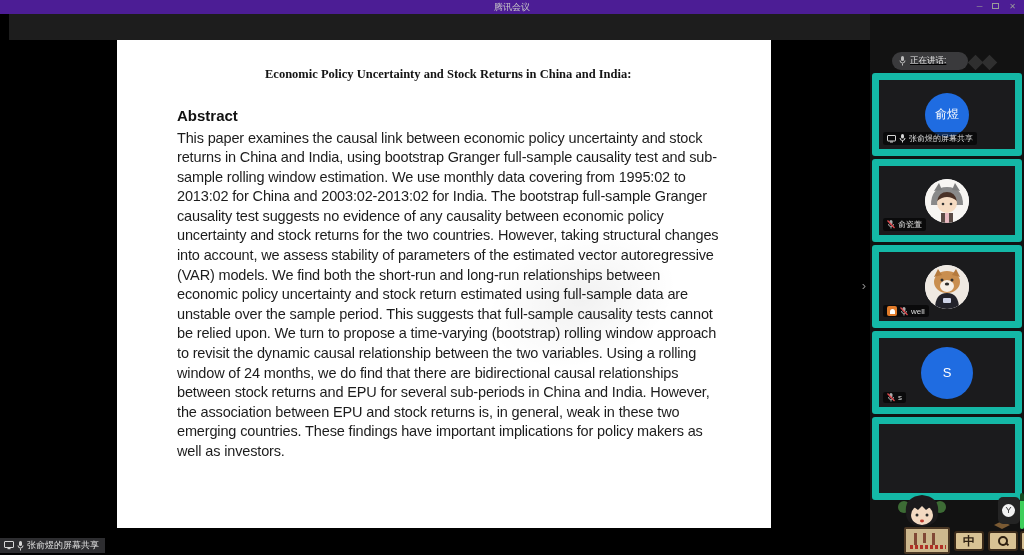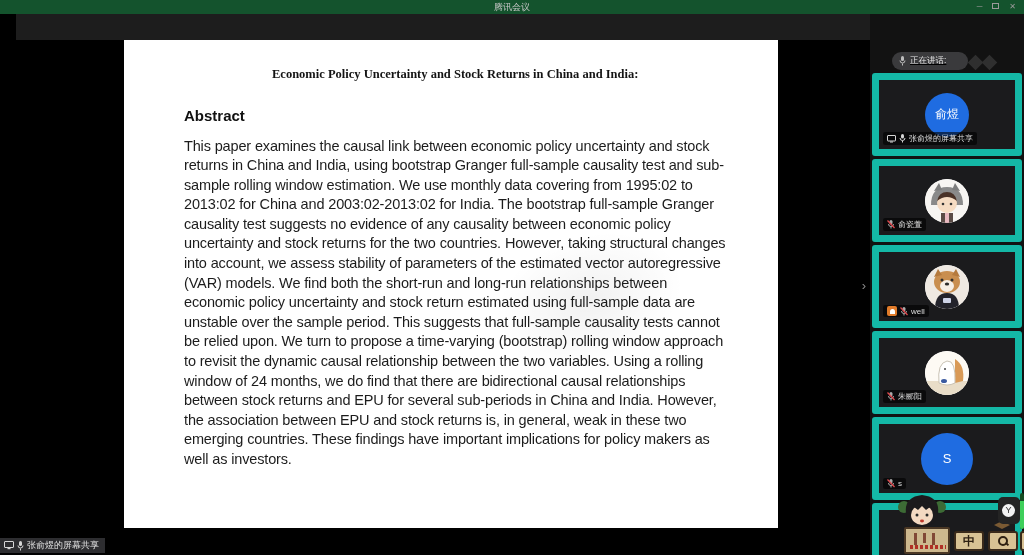--- a/index.html
+++ b/index.html
@@ -2,37 +2,37 @@
 <html><head>
 <meta charset="utf-8">
 <style>
   * { margin:0; padding:0; box-sizing:border-box; }
   html,body { width:1024px; height:555px; overflow:hidden; background:#000;
               font-family:"Liberation Sans", sans-serif; }
   .screen { position:relative; width:1024px; height:555px; background:#000; }
 
   
   .titlebar { position:absolute; left:0; top:0; width:1024px; height:14px;
-              background:#14532d; display:flex; align-items:center; justify-content:center; }
+              background:#4c1d95; display:flex; align-items:center; justify-content:center; }
   .titlebar-title { font-size:9px; color:#c9c9c9; }
   .win-controls { position:absolute; right:4px; top:0; height:14px; display:flex; gap:10px;
                   align-items:center; padding-right:4px; }
   .win-btn { color:#9a9a9a; font-size:8px; line-height:14px; cursor:default; }
   .win-max { display:inline-block; width:7px; height:6px; border:1px solid #9a9a9a; }
 
   
-  .share-area { position:absolute; left:16px; top:14px; width:870px; height:437px; background:#000;border-radius:30px; }
+  .share-area { position:absolute; left:9px; top:14px; width:870px; height:437px; background:#000;border-radius:30px; }
   .share-topbar { position:absolute; left:0; top:0; width:870px; height:26px; background:#1d1d1d; }
   .doc-page { position:absolute; left:108px; top:26px; width:654px; height:488px;
               background:#ffffff; overflow:hidden; }
   .doc-title { margin:27px 0 0 148px; width:420px;
                font-family:"Liberation Serif", serif; font-weight:bold;
                font-size:12.5px; line-height:15.5px; color:#141414; }
   .abstract-block { margin:24px 58px 0 60px; }
-  .abstract-heading { font-size:15px; font-weight:bold; color:#111; margin-bottom:13px; }
+  .abstract-heading { font-size:15px; font-weight:bold; color:#111; margin-bottom:5px; }
   .abstract-text { width:545px; font-size:14.5px; line-height:19.6px; color:#1c1c1c;
                    letter-spacing:-0.15px; text-align:left; }
   .watermark { position:absolute; left:360px; top:190px; width:210px; height:140px;
                transform:rotate(-18deg);
                background:radial-gradient(ellipse at center, rgba(0,0,0,0.055), rgba(0,0,0,0) 65%); }
 
   
   .sidebar { position:absolute; left:870px; top:14px; width:154px; height:541px;
              background:#121212; }
   .collapse-handle { position:absolute; left:858px; top:276px; width:12px; height:20px;
@@ -213,41 +213,20 @@
           <svg class="ic" width="8" height="9" viewBox="0 0 8 9">
             <rect x="2.5" y="0" width="3" height="4.5" rx="1.5" fill="#aaa"></rect>
             <path d="M1.5 4 a2.5 2.5 0 0 0 5 0" stroke="#aaa" stroke-width="1" fill="none"></path>
             <line x1="4" y1="6.8" x2="4" y2="8.5" stroke="#aaa" stroke-width="1"></line>
             <line x1="0.5" y1="0.5" x2="7.5" y2="8" stroke="#e5484d" stroke-width="1.2"></line>
           </svg>
           <span class="txt">well</span>
         </div>
       </div>
 
-      <div class="tile">
-        <div class="avatar avatar-photo">
-          <svg class="ic" width="44" height="44" viewBox="0 0 44 44">
-            <circle cx="22" cy="22" r="22" fill="#fdfaf4"></circle>
-            <path d="M2 30 L42 30 L42 44 L2 44 Z" fill="#e9ddc8"></path>
-            <path d="M30 8 Q40 14 38 30 L30 32 Z" fill="#d99a57"></path>
-            <path d="M14 32 Q12 12 22 10 Q31 9 30 32 Q22 36 14 32 Z" fill="#ffffff" stroke="#c9c2b4" stroke-width="1"></path>
-            <circle cx="20" cy="18" r="1" fill="#444"></circle>
-            <ellipse cx="19" cy="30" rx="3" ry="2" fill="#3b5aa0"></ellipse>
-          </svg>
-        </div>
-        <div class="tile-label">
-          <svg class="ic" width="8" height="9" viewBox="0 0 8 9">
-            <rect x="2.5" y="0" width="3" height="4.5" rx="1.5" fill="#aaa"></rect>
-            <path d="M1.5 4 a2.5 2.5 0 0 0 5 0" stroke="#aaa" stroke-width="1" fill="none"></path>
-            <line x1="4" y1="6.8" x2="4" y2="8.5" stroke="#aaa" stroke-width="1"></line>
-            <line x1="0.5" y1="0.5" x2="7.5" y2="8" stroke="#e5484d" stroke-width="1.2"></line>
-          </svg>
-          <span class="txt">朱郦阳</span>
-        </div>
-      </div>
 
       <div class="tile">
         <div class="avatar avatar-blue" style="width:52px;height:52px;font-size:13px;">S</div>
         <div class="tile-label">
           <svg class="ic" width="8" height="9" viewBox="0 0 8 9">
             <rect x="2.5" y="0" width="3" height="4.5" rx="1.5" fill="#aaa"></rect>
             <path d="M1.5 4 a2.5 2.5 0 0 0 5 0" stroke="#aaa" stroke-width="1" fill="none"></path>
             <line x1="4" y1="6.8" x2="4" y2="8.5" stroke="#aaa" stroke-width="1"></line>
             <line x1="0.5" y1="0.5" x2="7.5" y2="8" stroke="#e5484d" stroke-width="1.2"></line>
           </svg>

